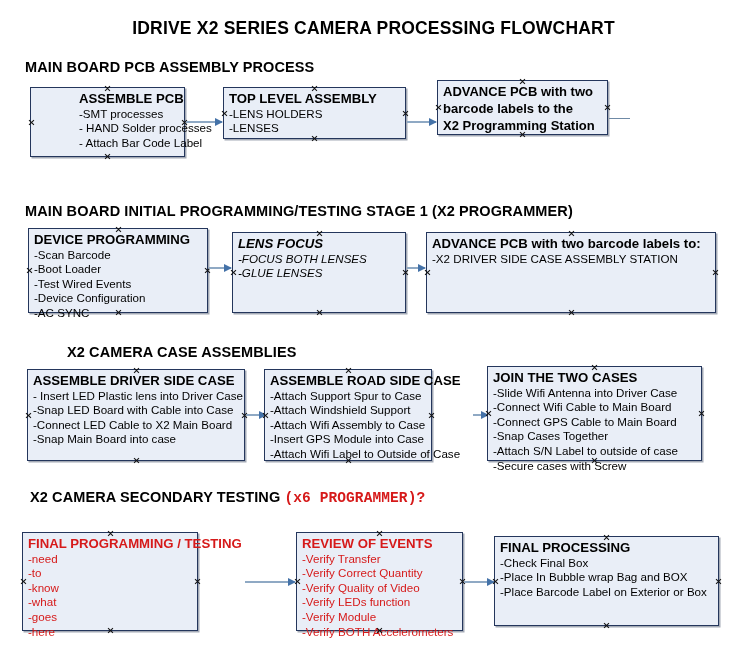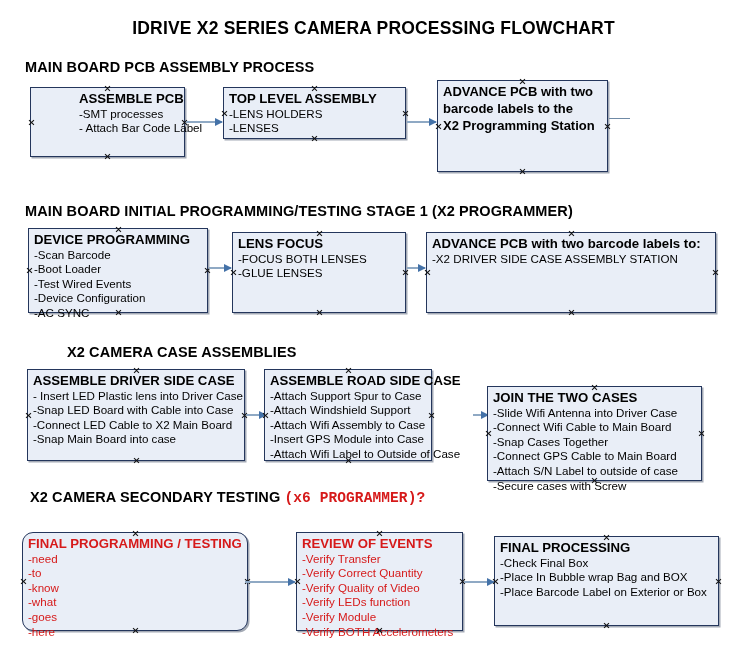--- a/index.html
+++ b/index.html
@@ -129,20 +129,21 @@
 
 <div class="doc-title">IDRIVE X2  SERIES CAMERA PROCESSING FLOWCHART</div>
 
 <div class="section-header" style="left:25px; top:59px;">
   <span>MAIN BOARD PCB ASSEMBLY PROCESS</span>
 </div>
 
 <div class="box" style="left:30px; top:87px; width:155px; height:70px;padding-left:48px;">
   <div class="box-title">ASSEMBLE PCB</div>
   <div class="box-line">-SMT processes</div>
+  <div class="box-line">- HAND Solder processes</div>
   <div class="box-line">- Attach Bar Code Label</div>
   <span class="handle" style="left:50%; top:0;"></span>
   <span class="handle" style="left:50%; top:100%;"></span>
   <span class="handle" style="left:0; top:50%;"></span>
   <span class="handle" style="left:100%; top:50%;"></span>
 </div>
 
 <div class="conn" style="left:186px; top:121px; width:36px;"></div>
 
 <div class="box" style="left:223px; top:87px; width:183px; height:52px;">
@@ -150,21 +151,21 @@
   <div class="box-line">-LENS HOLDERS</div>
   <div class="box-line">-LENSES</div>
   <span class="handle" style="left:50%; top:0;"></span>
   <span class="handle" style="left:50%; top:100%;"></span>
   <span class="handle" style="left:0; top:50%;"></span>
   <span class="handle" style="left:100%; top:50%;"></span>
 </div>
 
 <div class="conn" style="left:407px; top:121px; width:29px;"></div>
 
-<div class="box multi-title" style="left:437px; top:80px; width:171px; height:92px;">
+<div class="box multi-title" style="left:437px; top:80px; width:171px; height:55px;">
   <div class="box-title">ADVANCE PCB with two</div>
   <div class="box-title">barcode labels to the</div>
   <div class="box-title"> X2 Programming Station</div>
   <span class="handle" style="left:50%; top:0;"></span>
   <span class="handle" style="left:50%; top:100%;"></span>
   <span class="handle" style="left:0; top:50%;"></span>
   <span class="handle" style="left:100%; top:50%;"></span>
 </div>
 <div class="conn-plain" style="left:609px; top:118px; width:21px;"></div>
 
@@ -180,21 +181,21 @@
   <div class="box-line">-Device Configuration</div>
   <div class="box-line">-AC SYNC</div>
   <span class="handle" style="left:50%; top:0;"></span>
   <span class="handle" style="left:50%; top:100%;"></span>
   <span class="handle" style="left:0; top:50%;"></span>
   <span class="handle" style="left:100%; top:50%;"></span>
 </div>
 
 <div class="conn" style="left:209px; top:267px; width:22px;"></div>
 
-<div class="box" style="left:232px; top:232px; width:174px; height:81px;">
+<div class="box" style="left:232px; top:232px; width:174px; height:81px;font-style:italic;">
   <div class="box-title">LENS FOCUS</div>
   <div class="box-line">-FOCUS BOTH LENSES</div>
   <div class="box-line">-GLUE LENSES</div>
   <span class="handle" style="left:50%; top:0;"></span>
   <span class="handle" style="left:50%; top:100%;"></span>
   <span class="handle" style="left:0; top:50%;"></span>
   <span class="handle" style="left:100%; top:50%;"></span>
 </div>
 
 <div class="conn" style="left:407px; top:267px; width:18px;"></div>
@@ -234,39 +235,39 @@
   <div class="box-line">-Insert GPS Module into Case</div>
   <div class="box-line">-Attach Wifi Label to Outside of Case</div>
   <span class="handle" style="left:50%; top:0;"></span>
   <span class="handle" style="left:50%; top:100%;"></span>
   <span class="handle" style="left:0; top:50%;"></span>
   <span class="handle" style="left:100%; top:50%;"></span>
 </div>
 
 <div class="conn" style="left:473px; top:414px; width:15px;"></div>
 
-<div class="box" style="left:487px; top:366px; width:215px; height:95px;margin-top:20px;">
+<div class="box" style="left:487px; top:366px; width:215px; height:95px;">
   <div class="box-title">JOIN THE TWO CASES</div>
   <div class="box-line">-Slide Wifi Antenna into Driver Case</div>
   <div class="box-line">-Connect Wifi Cable to Main Board</div>
+  <div class="box-line">-Connect GPS Cable to Main Board</div>
   <div class="box-line">-Snap Cases Together</div>
-  <div class="box-line">-Connect GPS Cable to Main Board</div>
   <div class="box-line">-Attach S/N Label to outside of case</div>
   <div class="box-line">-Secure cases with Screw</div>
   <span class="handle" style="left:50%; top:0;"></span>
   <span class="handle" style="left:50%; top:100%;"></span>
   <span class="handle" style="left:0; top:50%;"></span>
   <span class="handle" style="left:100%; top:50%;"></span>
 </div>
 
 <div class="section-header" style="left:30px; top:489px;">
   <span>X2 CAMERA SECONDARY TESTING </span><span class="red">(x6 PROGRAMMER)?</span>
 </div>
 
-<div class="box red" style="left:22px; top:532px; width:226px; height:99px;border-radius:11px;">
+<div class="box red" style="left:22px; top:532px; width:176px; height:99px;">
   <div class="box-title">FINAL PROGRAMMING / TESTING</div>
   <div class="box-line">-need</div>
   <div class="box-line">-to</div>
   <div class="box-line">-know</div>
   <div class="box-line">-what</div>
   <div class="box-line">-goes</div>
   <div class="box-line">-here</div>
   <span class="handle" style="left:50%; top:0;"></span>
   <span class="handle" style="left:50%; top:100%;"></span>
   <span class="handle" style="left:0; top:50%;"></span>

